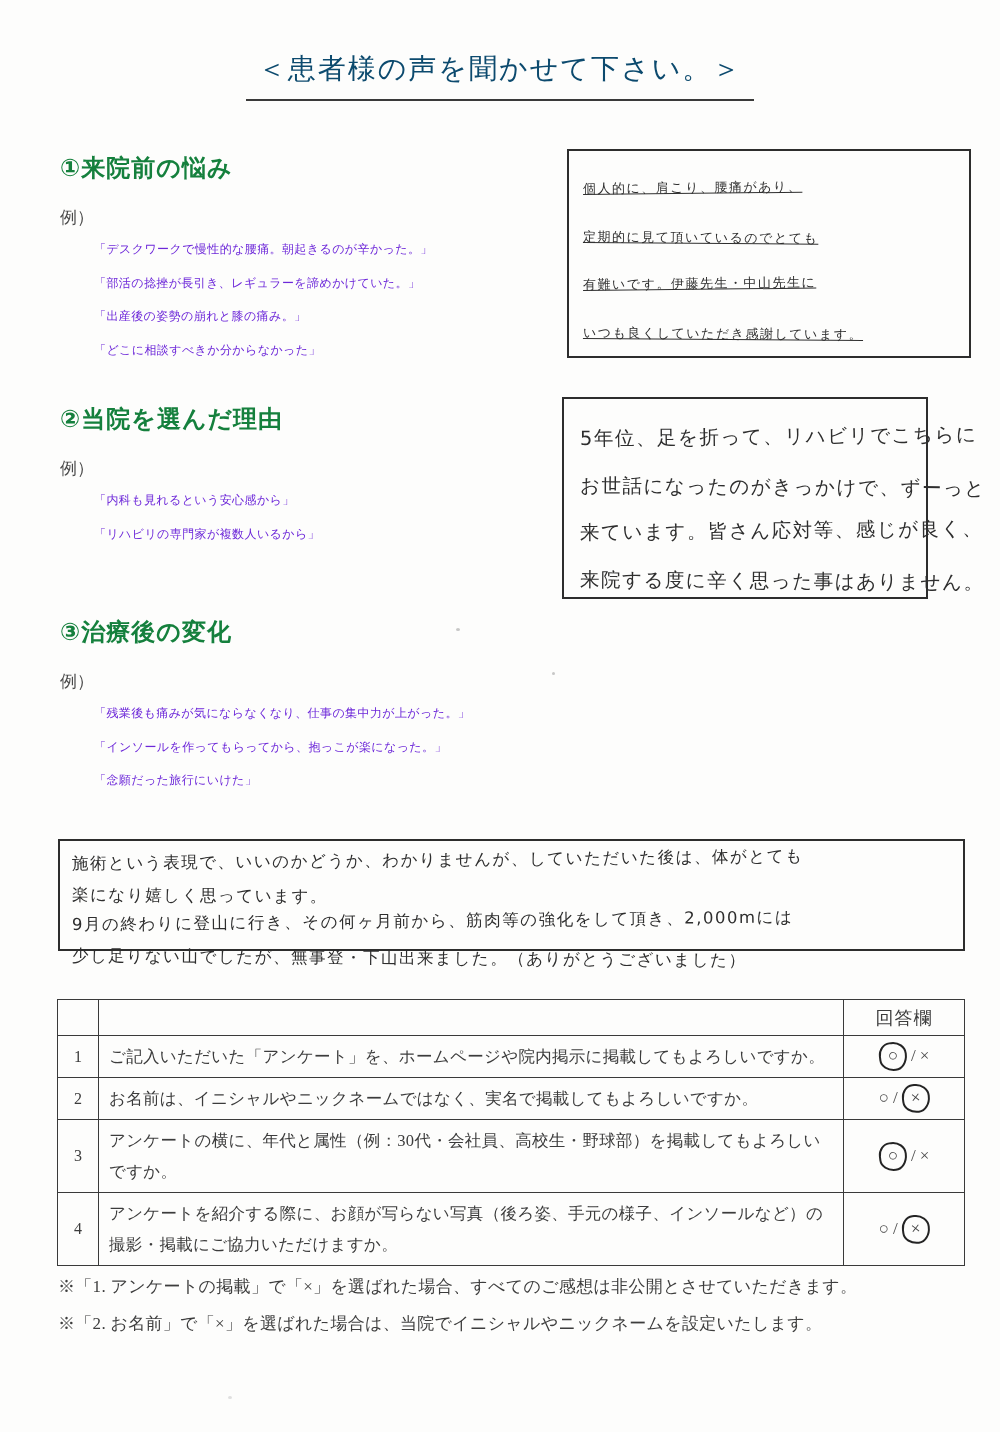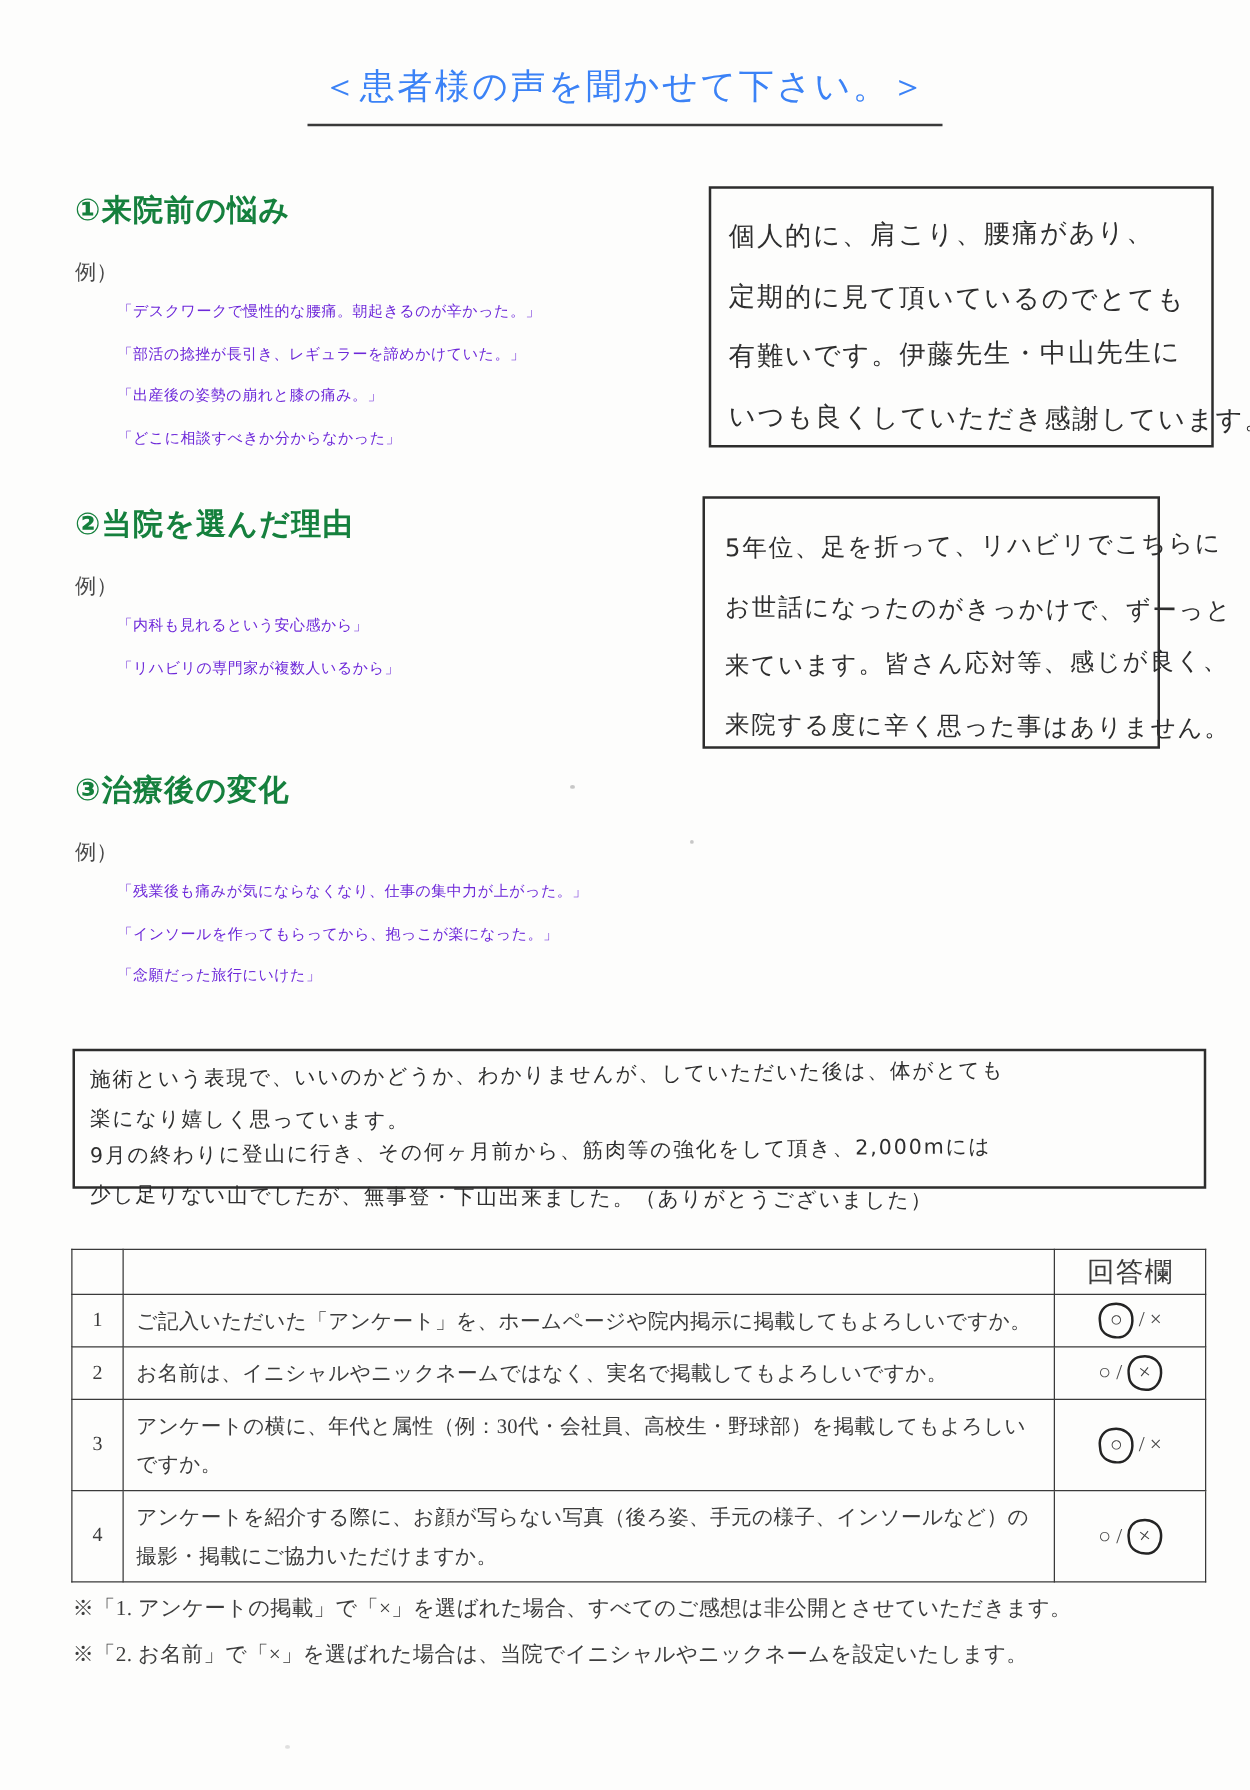--- a/index.html
+++ b/index.html
@@ -6,21 +6,21 @@
   .page {
     position:relative; width:1000px; height:1432px;
     background:#fdfdfc; overflow:hidden;
     font-family:"Liberation Serif","DejaVu Serif",serif;
     color:#3c3c3c;
   }
 
   
   .title-wrap { position:absolute; top:50px; left:0; width:100%; text-align:center; }
   .doc-title {
-    display:inline-block; font-size:28px; letter-spacing:2px; color:#3b82f6;
+    display:inline-block; font-size:28px; letter-spacing:2px; color:#0c4a6e;
     border-bottom:2.5px solid #3a3a3a; padding:0 12px 11px 12px;
   }
 
   
   .section { position:absolute; }
   .sec-heading {
     font-family:"Liberation Sans","DejaVu Sans",sans-serif;
     font-weight:bold; font-size:24px; color:#15803d; margin:0; letter-spacing:1px;
   }
   .example-label { font-size:17px; color:#4a4a4a; margin-top:22px; margin-bottom:4px; }
@@ -28,42 +28,42 @@
 
   
   .handbox {
     position:absolute; border:2px solid #2d2d2d; box-sizing:border-box; background:transparent;
   }
   .hand {
     font-family:"DejaVu Sans",sans-serif; color:#2e2e2e; letter-spacing:1.5px;
   }
   .handbox .hline { transform:rotate(-0.6deg); transform-origin:left center; white-space:nowrap; }
   .handbox .hline:nth-child(even) { transform:rotate(0.4deg); }
-  .box1 { padding:14px 6px 0 14px; font-size:21px; }
+  .box1 { padding:14px 6px 0 14px; font-size:13px;text-decoration:underline; }
   .box1 .hline { line-height:48px; }
   .box2 { padding:16px 6px 0 16px; font-size:19.5px; }
   .box2 .hline { line-height:47px; }
   .box3 { padding:8px 6px 0 12px; font-size:16.5px; }
   .box3 .hline { line-height:30.5px; }
 
   
   .consent-table {
     position:absolute; left:57px; top:999px; width:908px;
     border-collapse:collapse; font-size:16.5px; color:#3c3c3c;
   }
   .consent-table td, .consent-table th {
     border:1.6px solid #3a3a3a; font-weight:normal;
   }
   .col-no  { width:38px; text-align:center; font-size:16px; }
   .col-q   { padding:5px 10px; line-height:31px; letter-spacing:0.3px; }
   .col-a   { width:118px; text-align:center; font-size:17px; white-space:nowrap; }
   .row-h   { height:36px; }
   .row-s   { height:39px; }
   .row-d   { height:66px; }
-  .header-answer { text-align:center; font-size:22px; letter-spacing:1px; }
+  .header-answer { text-align:center; font-size:18px; letter-spacing:1px; }
 
   .opt { display:inline-block; color:#4a4a4a; }
   .sep { display:inline-block; margin:0 4px; color:#4a4a4a; }
   .circled {
     border:2.2px solid #242424;
     border-radius:58% 70% 62% 75% / 62% 60% 74% 58%;
     padding:2px 7px 3px 7px;
     transform:rotate(-7deg);
     color:#3d3d3d;
   }

